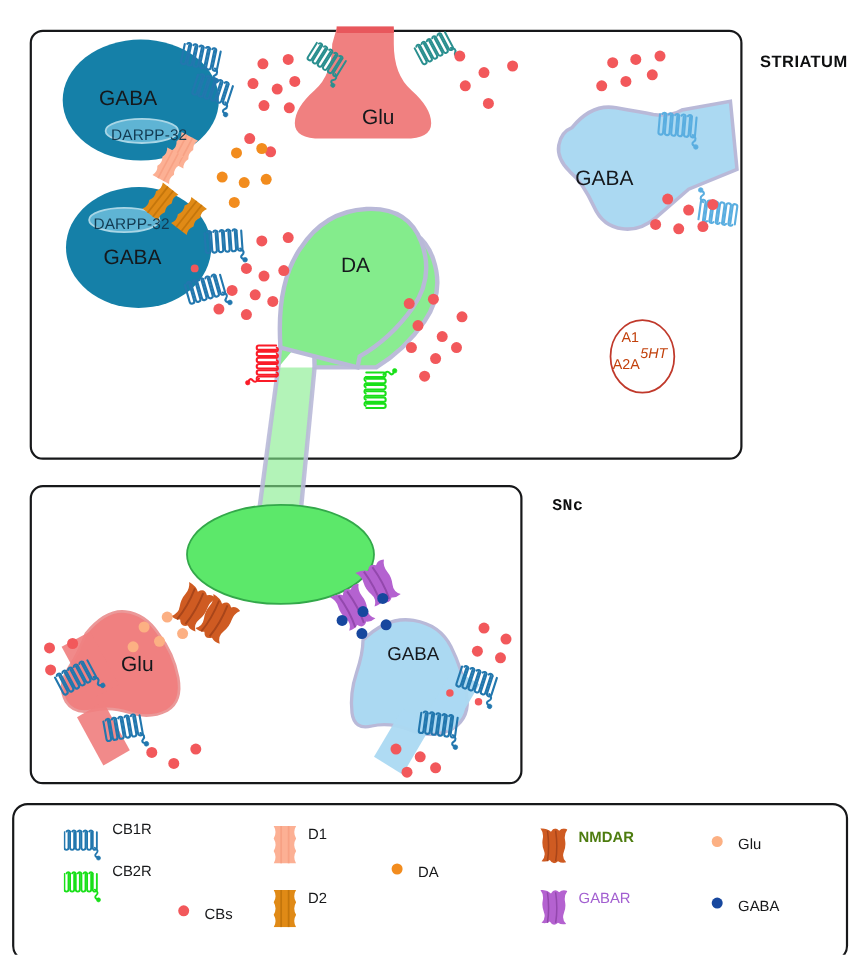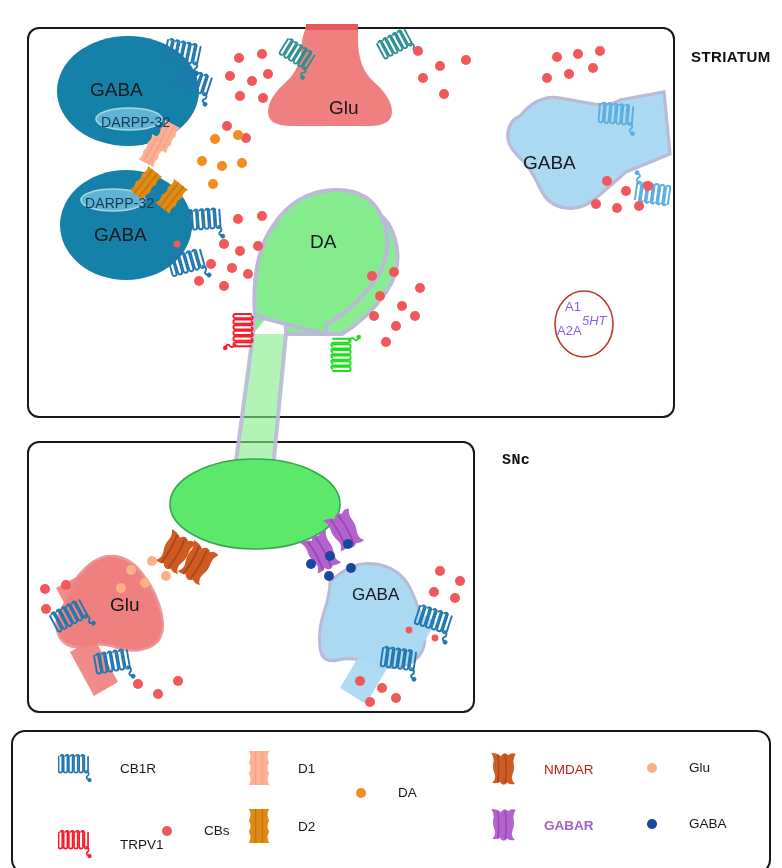--- a/index.html
+++ b/index.html
@@ -47,29 +47,29 @@
   .darpp{
     position:absolute;
     font-size:14px;
     color:#123b52;
     white-space:nowrap;
     letter-spacing:.1px;
   }
   .circ-label{
     position:absolute;
     font-size:13px;
-    color:#8b5cf6;
+    color:#c2410c;
     white-space:nowrap;
   }
 
   
-  .legend-item{position:absolute;display:flex;align-items:center;gap:28px;}
+  .legend-item{position:absolute;display:flex;gap:10px;}
   .legend-text{font-size:13.5px;color:#17181a;white-space:nowrap;}
-  .legend-text.nmdar{color:#b91c1c;font-weight:normal;}
-  .legend-text.gabar{color:#a25fd0;font-weight:bold;}
+  .legend-text.nmdar{color:#4d7c0f;font-weight:bold;}
+  .legend-text.gabar{color:#a25fd0;font-weight:normal;}
   .legend-icon{width:34px;height:44px;position:relative;flex:0 0 auto;}
   .legend-dot{width:10px;height:10px;border-radius:50%;flex:0 0 auto;}
   .dotwrap{width:18px;display:flex;justify-content:center;flex:0 0 auto;}
 </style>
 </head>
 <body>
 
 <div class="stage">
 
   <div class="panel" id="panel-striatum"></div>
@@ -373,29 +373,29 @@
 
   <div class="legend-item" style="left:58px;top:730px;">
     <div class="legend-icon">
       <svg viewBox="0 0 62 50" width="34" height="44">
         <use href="#gpcr" transform="translate(1,4)" stroke="#2277ae" fill="#2277ae"></use>
       </svg>
     </div>
     <span class="legend-text">CB1R</span>
   </div>
 
-
-  <div class="legend-item" style="left:58px;top:806px;">
+  <div class="legend-item" style="left:58px;top:768px;">
     <div class="legend-icon">
       <svg viewBox="0 0 62 50" width="34" height="44">
-        <use href="#gpcr" transform="translate(1,4)" stroke="#fa1b28" fill="#fa1b28"></use>
-      </svg>
-    </div>
-    <span class="legend-text">TRPV1</span>
-  </div>
+        <use href="#gpcr" transform="translate(1,4)" stroke="#19e019" fill="#19e019"></use>
+      </svg>
+    </div>
+    <span class="legend-text">CB2R</span>
+  </div>
+
 
   <div class="legend-item" style="left:158px;top:807px;">
     <div class="dotwrap">
       <div class="legend-dot" style="background:#f2585b;"></div>
     </div>
     <span class="legend-text">CBs</span>
   </div>
 
   <div class="legend-item" style="left:248px;top:735px;">
     <div class="legend-icon" style="width:22px;height:34px;">

